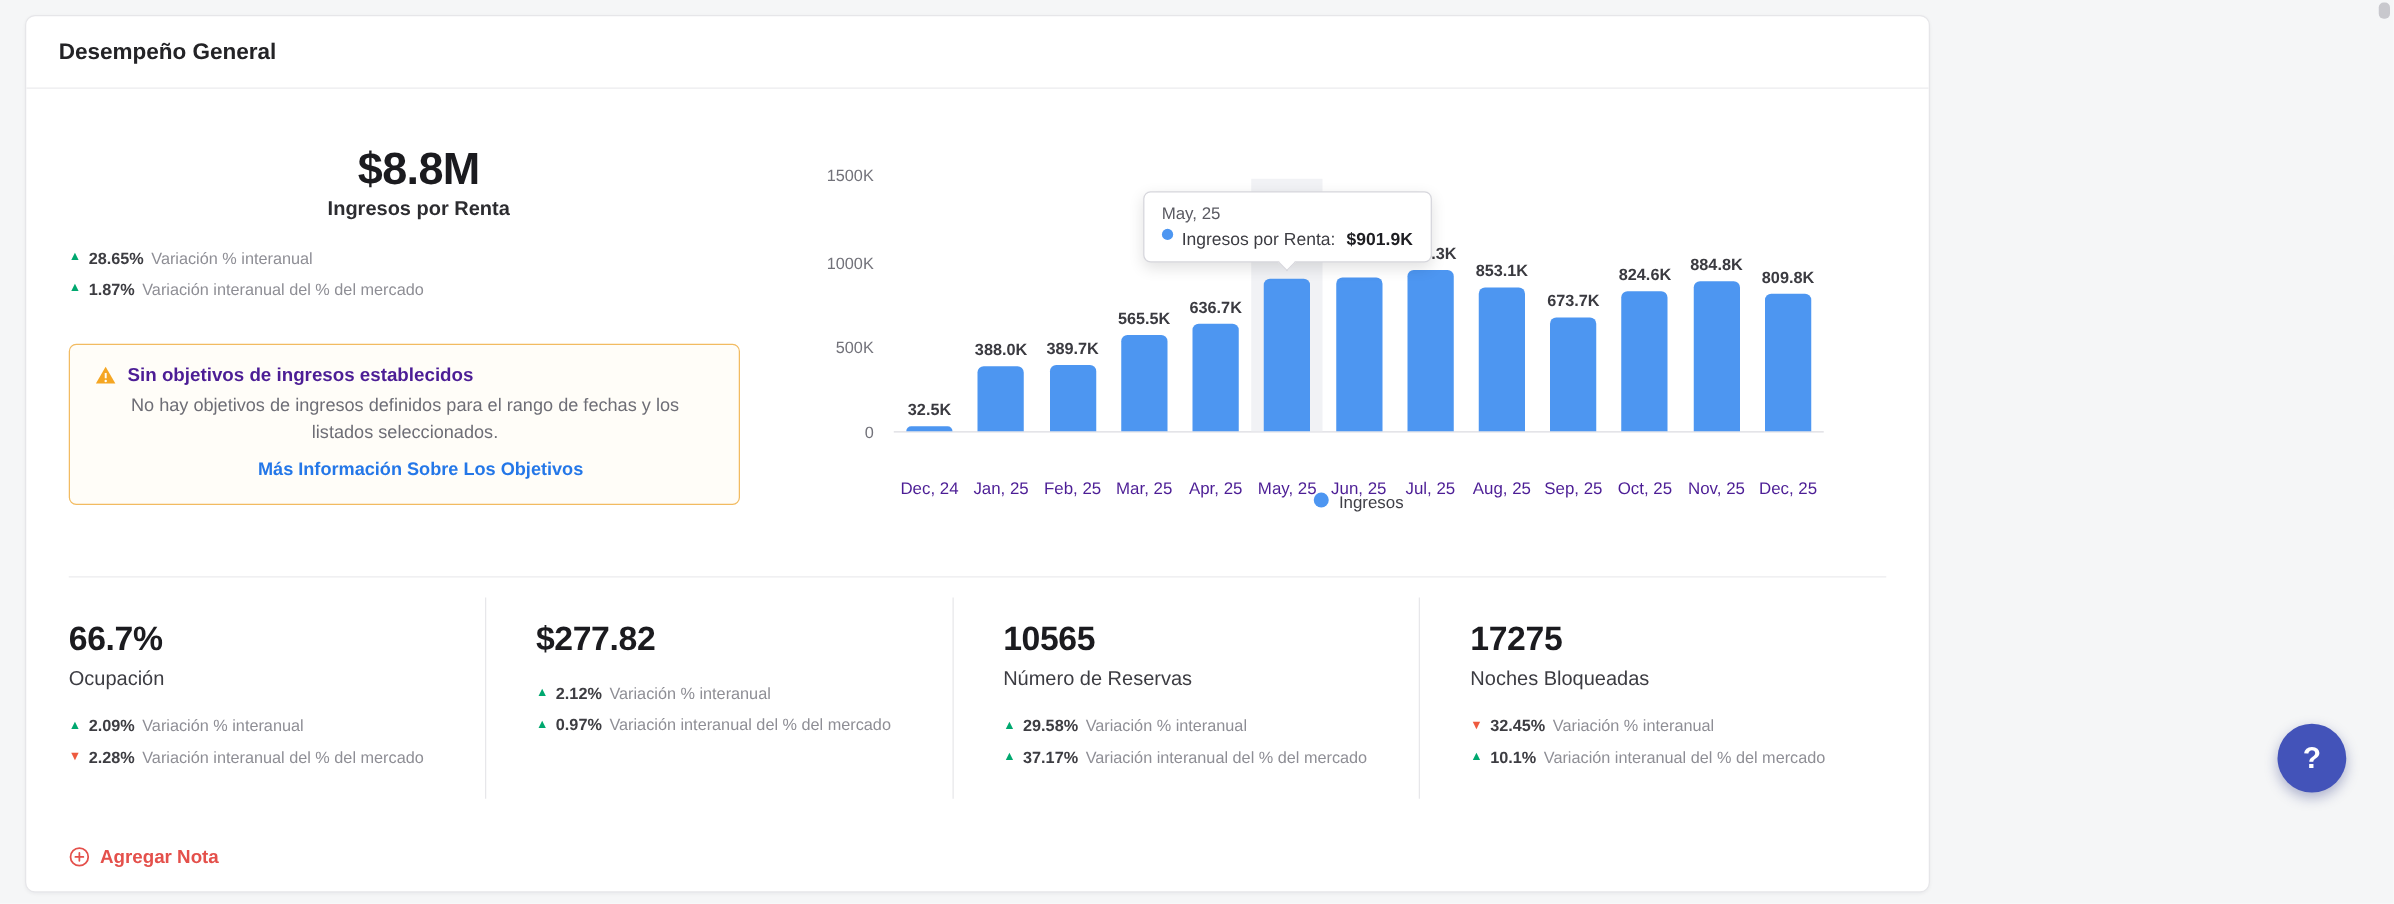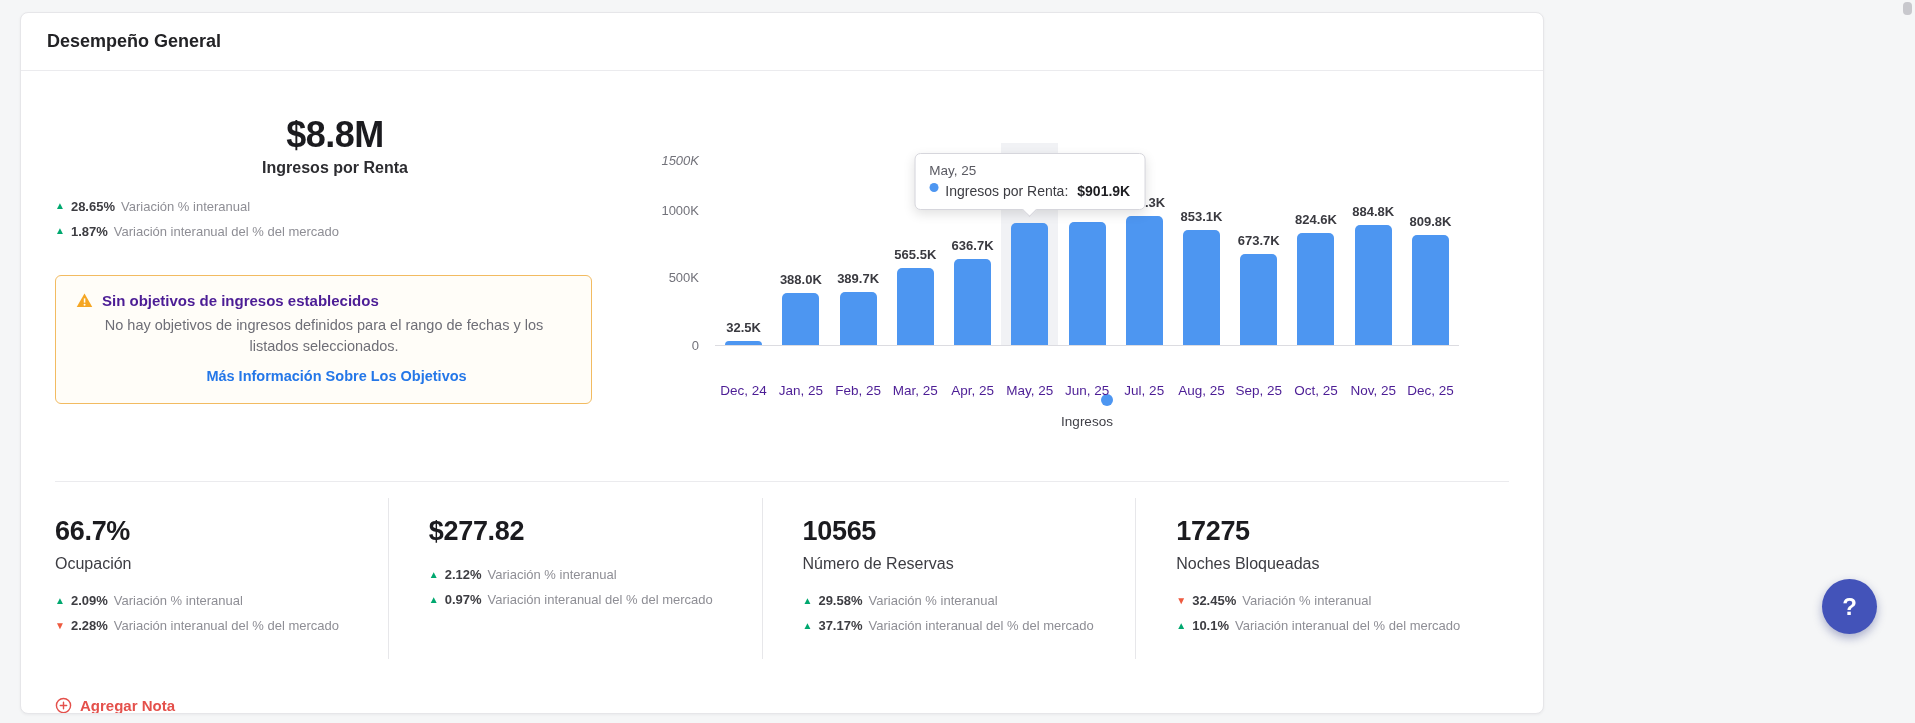--- a/index.html
+++ b/index.html
@@ -54,21 +54,21 @@
   .chart-grid { display: flex; align-items: stretch; }
   .chart-yaxis { width: 100px; position: relative; flex: none; }
   .ytick { position: absolute; right: 16px; font-size: 13px; color: #72727a; line-height: 14px; }
   .chart-plot { flex: 1; height: 203px; border-bottom: 1px solid #dcdce1; display: flex; position: relative; }
   .slot { flex: 1; height: 100%; display: flex; flex-direction: column; justify-content: flex-end; align-items: center; position: relative; }
   .slot.hover { background: #f1f2f5; }
   .bar { width: 37px; background: #4d96f1; border-radius: 5px 5px 0 0; }
   .bar-value { font-size: 13px; font-weight: 700; color: #3a3a40; margin-bottom: 6px; white-space: nowrap; min-height: 15px; }
   .xlabel { position: absolute; top: calc(100% + 12px); left: 0; width: 100%; text-align: center; font-size: 13.5px; color: #4c1d95; white-space: nowrap; margin-top: 26px; }
   .chart-legend { margin-top: 48px; margin-left: 100px; display: flex; justify-content: center; align-items: center; gap: 24px; }
-  .legend-item { display: flex; align-items: flex-end; gap: 8px; cursor: pointer; flex-direction: column; }
+  .legend-item { display: flex; align-items: flex-start; gap: 8px; cursor: pointer; }
   .legend-dot { width: 12px; height: 12px; border-radius: 50%; }
   .legend-label { font-size: 13.5px; color: #3f3f46; }
 
   .chart-tooltip {
     position: absolute; transform: translateX(-50%);
     background: #fff; border: 1px solid #d6d6dc; border-radius: 6px;
     box-shadow: 0 4px 12px rgba(0,0,0,.12);
     padding: 9px 14px 10px; z-index: 6; white-space: nowrap;
   }
   .tip-title { font-size: 13.5px; color: #5a5a62; }
@@ -146,21 +146,21 @@
           <a class="warning-link">Más Información Sobre Los Objetivos</a>
         </div>
       </div>
 
       <div class="chart-col">
         <div class="chart-grid">
           <div class="chart-yaxis" id="chart-yaxis">
               <div class="ytick" style="bottom: -7px;">0</div>
               <div class="ytick" style="bottom: 60.6667px;">500K</div>
               <div class="ytick" style="bottom: 128.333px;">1000K</div>
-              <div class="ytick" style="bottom: 178px; font-style: italic;">1500K</div>
+              <div class="ytick" style="bottom: 198px;">1500K</div>
             </div>
           <div class="chart-plot" id="chart-plot">
             <div class="slot">
                 <div class="bar-value">32.5K</div>
                 <div class="bar" style="height: 4.39833px;"></div>
                 <div class="xlabel">Dec, 24</div>
               </div>
               <div class="slot">
                 <div class="bar-value">388.0K</div>
                 <div class="bar" style="height: 52.5093px;"></div>

